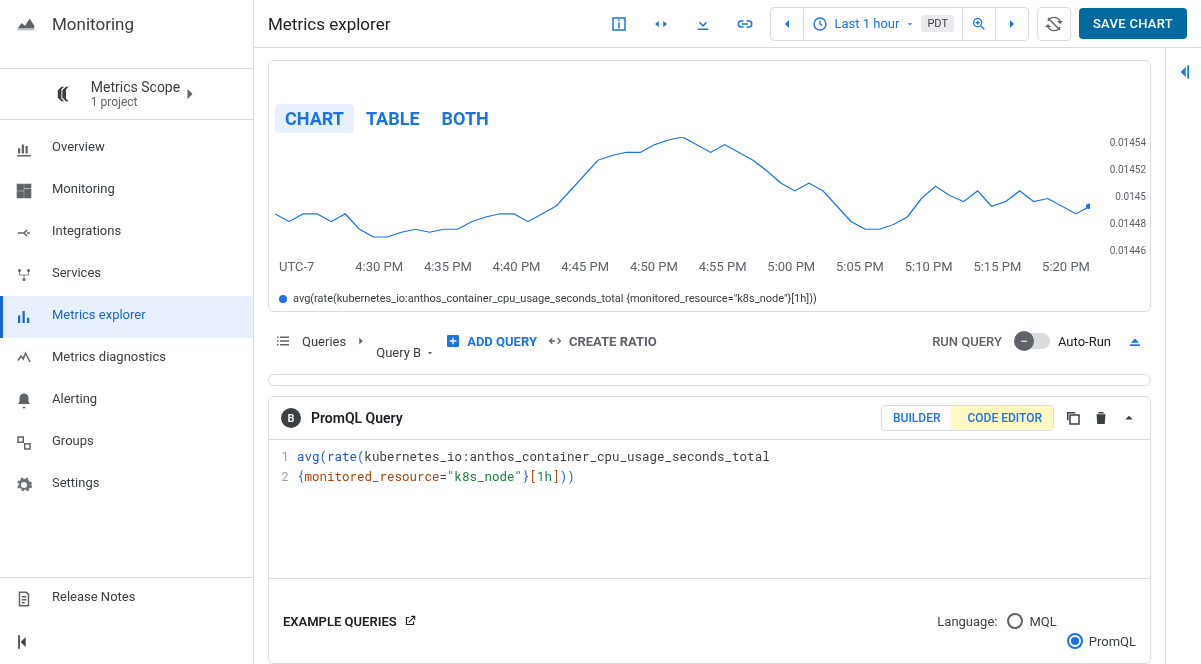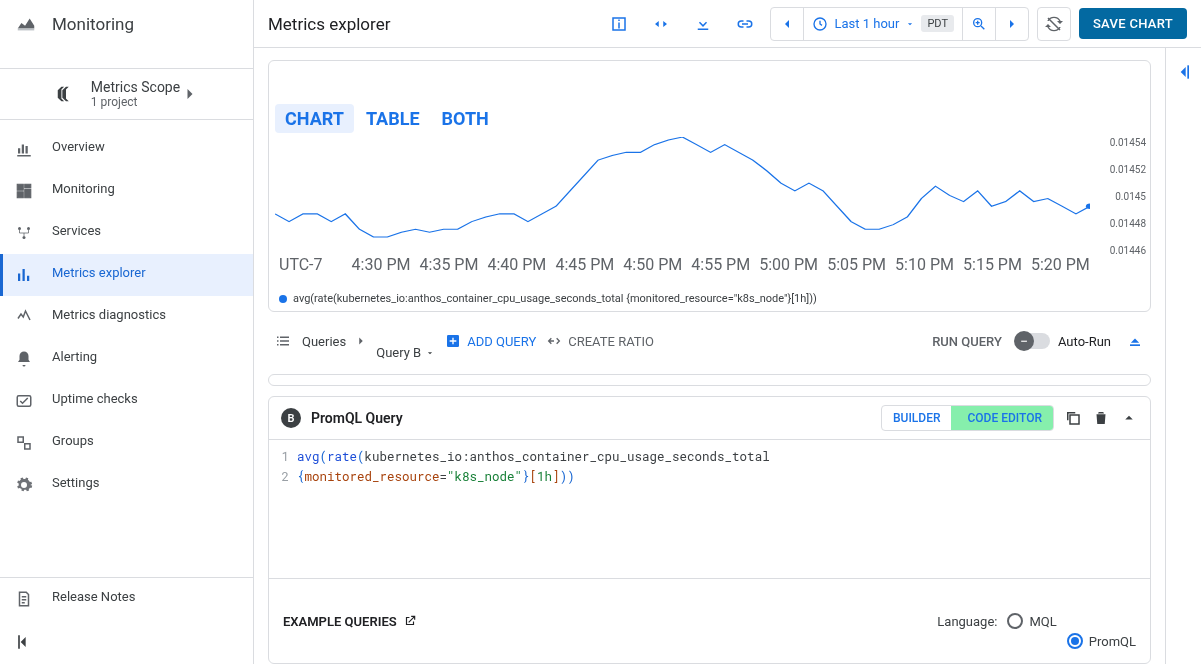--- a/index.html
+++ b/index.html
@@ -41,48 +41,48 @@
 .workspace { flex:1; padding:12px 14px 0 14px; display:flex; flex-direction:column; overflow:hidden;}
 .side-handle { width:36px; border-left:1px solid #dadce0; display:flex; justify-content:center; padding-top:14px; color:#1a73e8; cursor:pointer;}
 
 
 .chart-card { border:1px solid #dadce0; border-radius:6px; display:flex; flex-direction:column; height:252px; }
 .chart-tabs { display:flex; gap:2px; padding:6px 6px 0 6px;}
 .chart-tab { padding:4px 10px; font-size:18px; color:#1a73e8; border-radius:4px; cursor:pointer; font-weight:700;margin-top:37px;}
 .chart-tab.active { background:#e8f0fe;}
 .chart-body { flex:1; position:relative;}
 .yaxis { position:absolute; right:4px; top:0; bottom:32px; display:flex; flex-direction:column; justify-content:space-between; align-items:flex-end; font-size:10px; color:#5f6368; padding:4px 0;}
-.xaxis { position:absolute; left:10px; right:60px; bottom:18px; display:flex; justify-content:space-between; font-size:16px; color:#5f6368;}
+.xaxis { position:absolute; left:10px; right:60px; bottom:18px; display:flex; justify-content:space-between; font-size:13px; color:#5f6368;}
 .plot { position:absolute; left:6px; right:60px; top:4px; bottom:32px;}
 .legend { display:flex; align-items:center; gap:6px; font-size:11px; color:#3c4043; padding:0 10px 6px 10px;}
 .legend-dot { width:8px; height:8px; background:#1a73e8; border-radius:50%;}
 
 
 .query-toolbar { display:flex; align-items:center; justify-content:space-between; padding:10px 6px 8px 6px;}
 .qtb-left { display:flex; align-items:center; gap:10px;}
 .qtb-left .crumb { display:flex; align-items:center; gap:8px; font-size:13px; color:#3c4043;}
-.link-btn { color:#1a73e8; font-size:13px; font-weight:400; display:flex; align-items:center; gap:6px; cursor:pointer;}
+.link-btn { color:#1a73e8; font-size:13px; font-weight:700; display:flex; align-items:center; gap:6px; cursor:pointer;}
 .link-btn.grey { color:#5f6368;}
 .qtb-right { display:flex; align-items:center; gap:14px;}
 .toggle-wrap { display:flex; align-items:center; gap:8px;}
 .toggle { width:34px; height:16px; background:#dadce0; border-radius:10px; position:relative;}
 .toggle .knob { width:20px; height:20px; background:#5f6368; border-radius:50%; position:absolute; left:-2px; top:-2px; display:flex; align-items:center; justify-content:center; color:#fff; font-size:14px; line-height:1;}
 .collapse-icon { color:#1a73e8; cursor:pointer;}
 
 
 .editor-card { border:1px solid #dadce0; border-radius:6px; margin-top:4px; flex:1; display:flex; flex-direction:column; min-height:0;}
 .thin-bar { height:12px; border:1px solid #dadce0; border-radius:6px; margin-top:6px; margin-bottom:6px;}
 .editor-hdr { display:flex; align-items:center; justify-content:space-between; padding:8px 12px; border-bottom:1px solid #dadce0;}
 .editor-hdr-left { display:flex; align-items:center; gap:10px;}
 .badge-b { width:20px; height:20px; background:#3c4043; color:#fff; border-radius:50%; font-size:11px; display:flex; align-items:center; justify-content:center; font-weight:600;}
 .editor-title { font-size:14px; font-weight:600; color:#202124;}
 .editor-hdr-right { display:flex; align-items:center; gap:10px;}
 .seg-toggle { border:1px solid #dadce0; border-radius:4px; display:flex; overflow:hidden;}
 .seg-toggle .seg { padding:5px 11px; font-size:12px; color:#1a73e8; cursor:pointer; font-weight:500;}
-.seg-toggle .seg.active { background:#86efac;padding-left:16px;}
+.seg-toggle .seg.active { background:#fef9c3;padding-left:16px;}
 .editor-body { flex:1; padding:6px 0 0 0; overflow:auto;}
 .a11y-hint { font-size:12px; color:#5f6368; padding:0 14px 4px 14px;}
 .code-area { font-family: 'Roboto Mono', Menlo, Consolas, monospace; font-size:12.5px; line-height:20px; display:flex;}
 .gutter { width:28px; text-align:right; color:#9aa0a6; padding-right:8px; user-select:none;}
 .code-lines { flex:1; white-space:pre;}
 .tok-fn { color:#1d4ed8;}
 .tok-id { color:#3c4043;}
 .tok-punc { color:#1967d2;}
 .tok-attr { color:#a8430d;}
 .tok-str { color:#188038;}
@@ -143,20 +143,28 @@
         <span class="icon">
             <svg width="18" height="18" viewBox="0 0 24 24">
               <path fill="currentColor" d="M3 3h8v8H3V3zm10 0h8v5h-8V3zM3 13h8v8H3v-8zm10-3h8v11h-8V10z" stroke="currentColor" stroke-width="1.5"></path>
             </svg>
           </span>
         <span>Monitoring</span>
       </div>
       <div class="nav-item">
         <span class="icon">
             <svg width="18" height="18" viewBox="0 0 24 24">
+              <path fill="currentColor" d="M4 12h8M16 12h4M12 12l4-4M12 12l4 4" stroke="currentColor" stroke-width="2"></path>
+            </svg>
+          </span>
+        <span>Integrations</span>
+      </div>
+      <div class="nav-item">
+        <span class="icon">
+            <svg width="18" height="18" viewBox="0 0 24 24">
               <circle cx="6" cy="6" r="2" fill="currentColor"></circle>
               <circle cx="18" cy="6" r="2" fill="currentColor"></circle>
               <circle cx="12" cy="18" r="2" fill="currentColor"></circle>
               <path d="M6 8v4h12V8M12 12v4" stroke="currentColor" fill="none"></path>
             </svg>
           </span>
         <span>Services</span>
       </div>
       <div class="nav-item active">
         <span class="icon">
@@ -174,29 +182,20 @@
           </span>
         <span>Metrics diagnostics</span>
       </div>
       <div class="nav-item">
         <span class="icon">
             <svg width="18" height="18" viewBox="0 0 24 24">
               <path fill="currentColor" d="M12 2a6 6 0 00-6 6v5l-2 3h16l-2-3V8a6 6 0 00-6-6zm0 20a2 2 0 002-2h-4a2 2 0 002 2z"></path>
             </svg>
           </span>
         <span>Alerting</span>
-      </div>
-      <div class="nav-item">
-        <span class="icon">
-            <svg width="18" height="18" viewBox="0 0 24 24">
-              <rect x="3" y="5" width="18" height="14" rx="2" fill="none" stroke="currentColor" stroke-width="2"></rect>
-              <path d="M7 12l3 3 7-7" stroke="currentColor" stroke-width="2" fill="none"></path>
-            </svg>
-          </span>
-        <span>Uptime checks</span>
       </div>
       <div class="nav-item">
         <span class="icon">
             <svg width="18" height="18" viewBox="0 0 24 24">
               <rect x="4" y="4" width="7" height="7" fill="none" stroke="currentColor" stroke-width="2"></rect>
               <rect x="13" y="13" width="7" height="7" fill="none" stroke="currentColor" stroke-width="2"></rect>
             </svg>
           </span>
         <span>Groups</span>
       </div>

